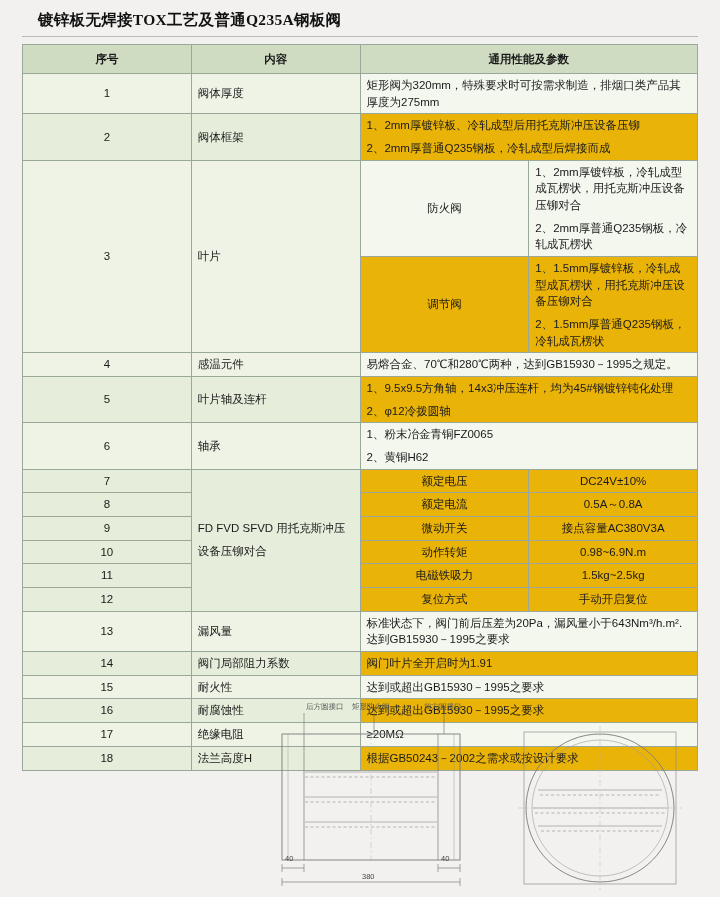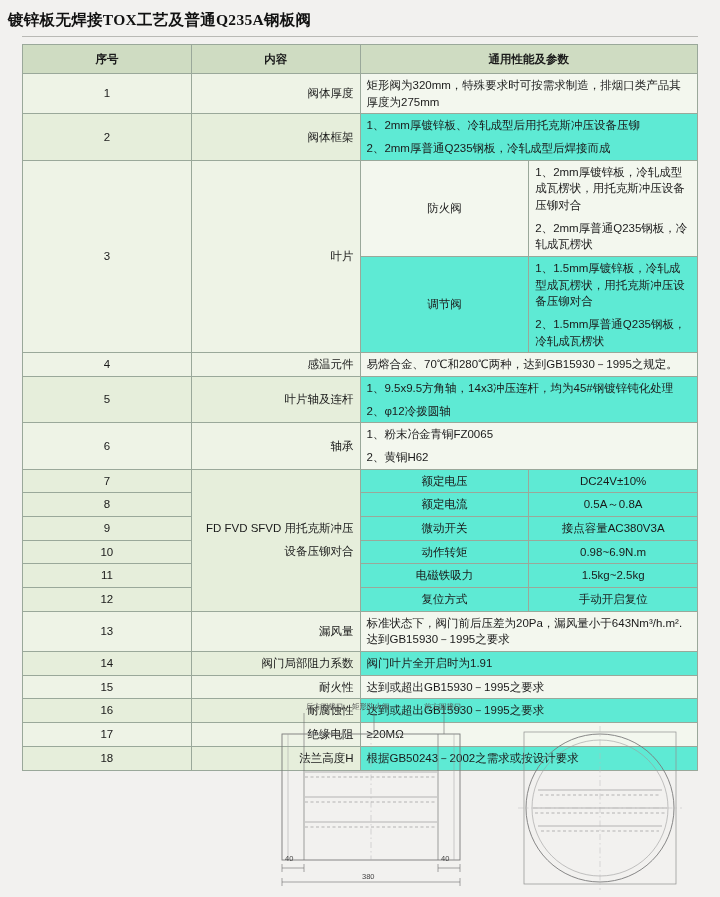--- a/index.html
+++ b/index.html
@@ -17,21 +17,21 @@
   }
   .page {
     position: relative;
     width: 720px;
     height: 897px;
     box-sizing: border-box;
     padding: 0;
   }
   .doc-title {
     position: absolute;
-    left: 8px;
+    left: 38px;
     top: 10px;
     font-size: 15.5px;
     font-weight: bold;
     letter-spacing: 0.3px;
     color: #111;
     font-family: "Liberation Serif", serif;
   }
   .title-rule {
     position: absolute;
     left: 22px;
@@ -64,37 +64,37 @@
     font-size: 11.5px;
     color: #1a1a1a;
   }
   td.idx {
     width: 34px;
     text-align: center;
     background: #eef3e6;
   }
   td.label {
     width: 94px;
-    text-align: right;
+    text-align: left;
     background: #eef3e6;
   }
   td.sub {
     width: 60px;
     text-align: center;
     background: #f3f7ee;
   }
   td.val {
     background: #f3f7ee;
     text-align: left;
   }
   td.val.center {
     text-align: center;
   }
   tr.alt td.idx, tr.alt td.label { background: #e6eedb; }
-  tr.alt td.val, tr.alt td.sub { background: #5eead4; }
+  tr.alt td.val, tr.alt td.sub { background: #eab308; }
 
   .note {
     position: absolute;
     left: 22px;
     top: 698px;
     font-size: 11.5px;
     color: #222;
   }
 
   .figure {

